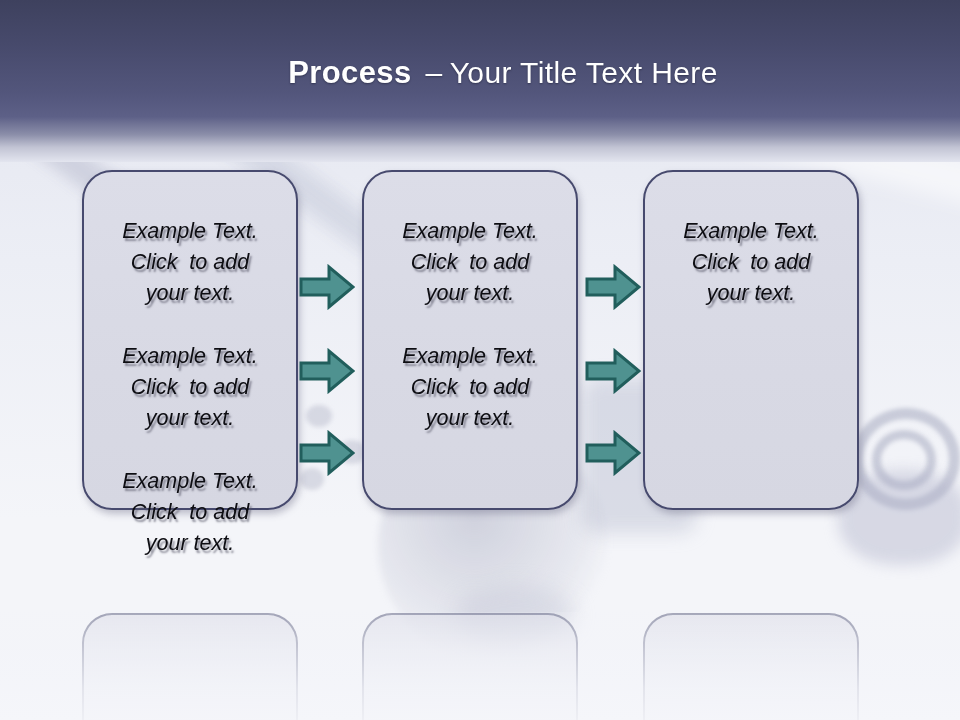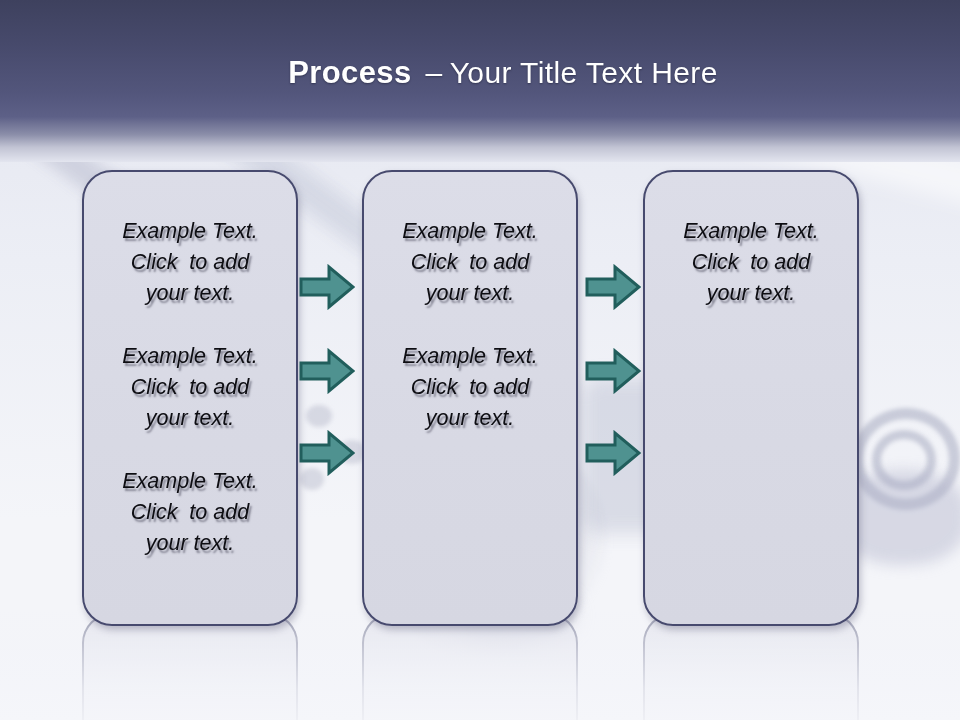--- a/index.html
+++ b/index.html
@@ -36,21 +36,21 @@
   .title {
     position:absolute; top:55px; left:0; width:100%; margin:0;
     text-align:center; color:#ffffff; font-size:30px; font-weight:400; letter-spacing:0.4px;
     text-shadow:0 1px 2px rgba(20,22,40,0.45);
   }
   .title .emph { font-weight:700; font-size:31px; }
   .title .dash { margin:0 7px 0 14px; }
 
   
   .box {
-    position:absolute; top:170px; width:216px; height:456px; z-index:4; box-sizing:border-box;
+    position:absolute; top:170px; width:216px; height:340px; z-index:4; box-sizing:border-box;
     background:linear-gradient(180deg,#dcdde8 0%,#d8d9e4 60%,#d6d7e2 100%);
     border:2.5px solid #474a6e; border-radius:30px;
     box-shadow:2px 4px 7px rgba(88,90,118,0.35);
     padding-top:44px;
   }
   .box1 { left:82px; }
   .box2 { left:362px; }
   .box3 { left:643px; }
   .block {
     margin:0 8px 32px 8px; text-align:center; font-style:italic;

